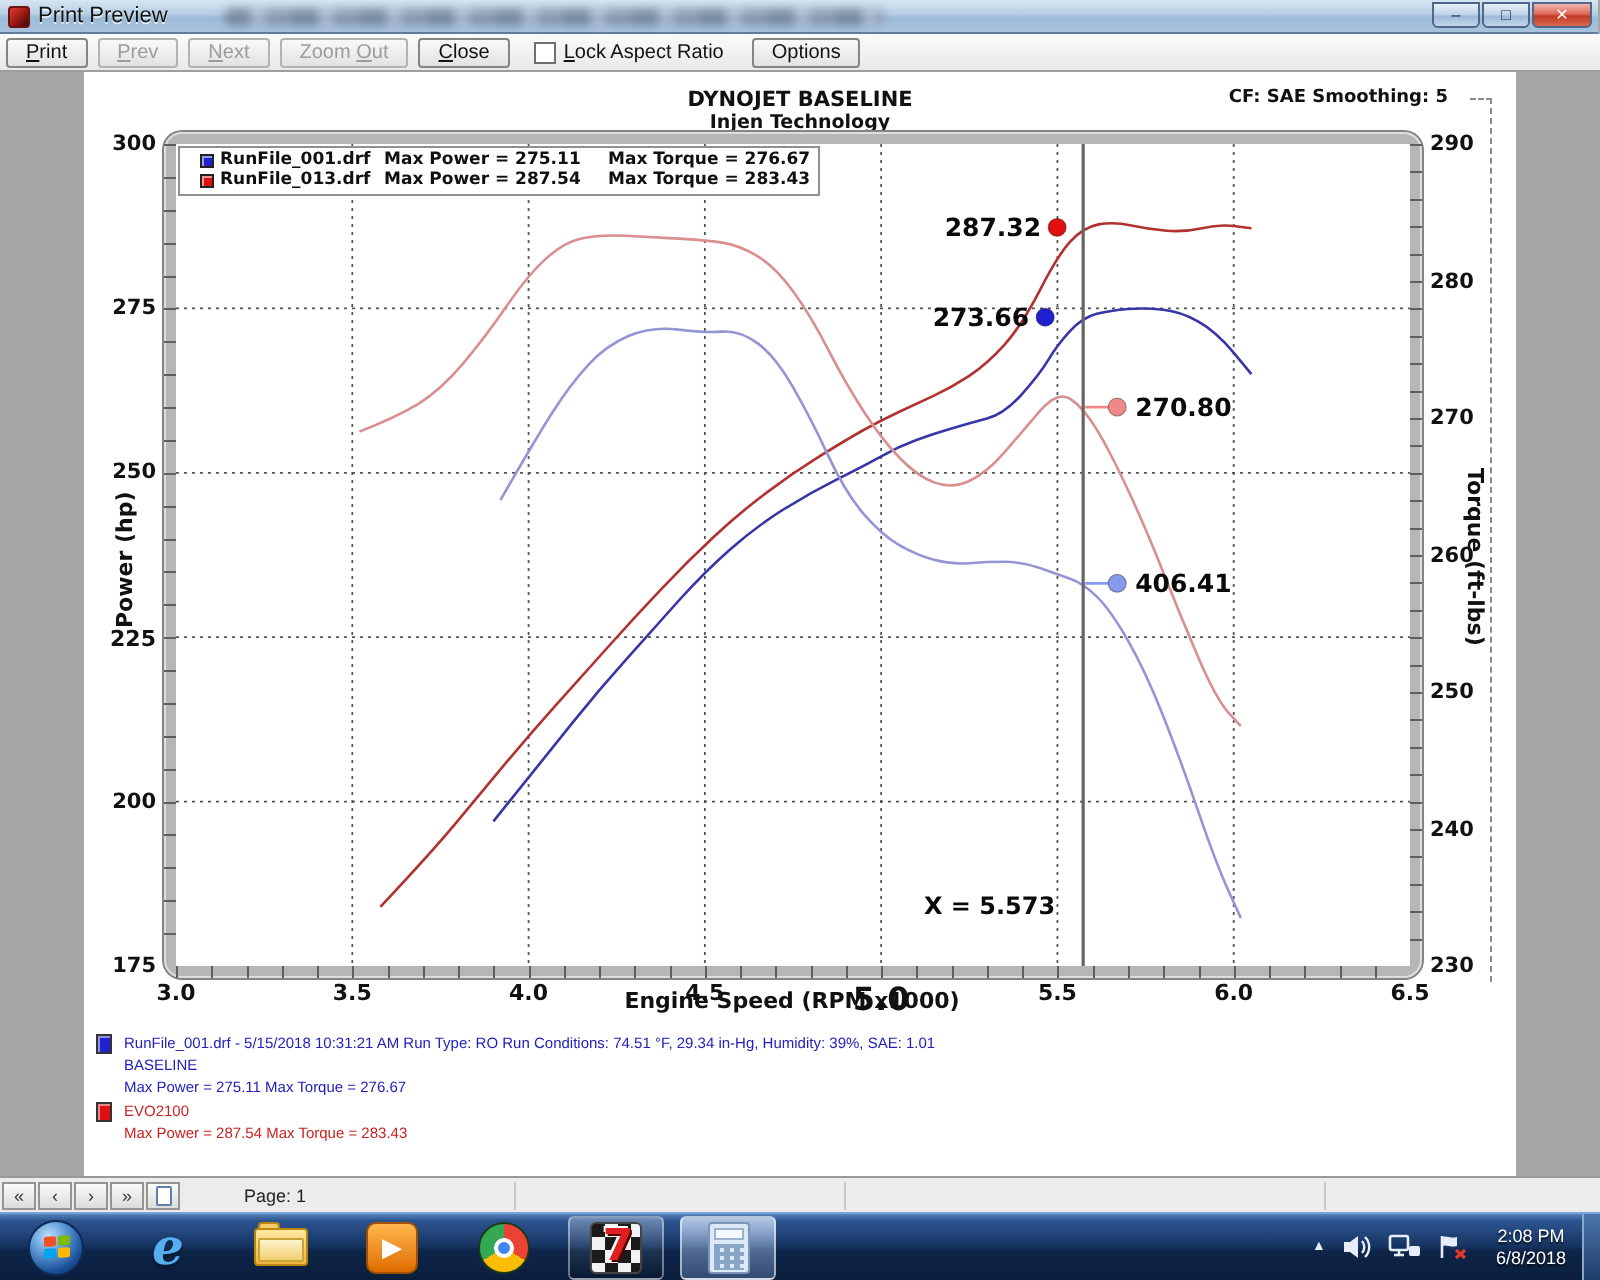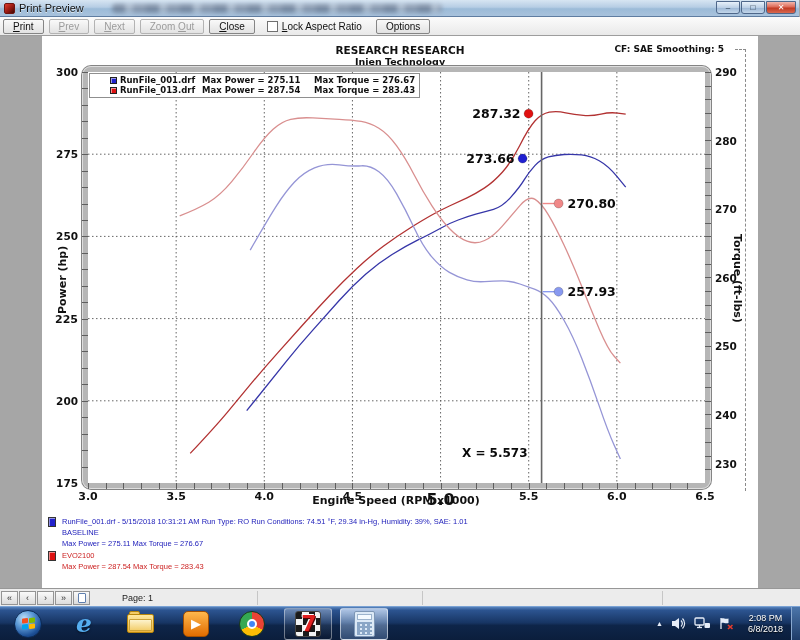--- a/index.html
+++ b/index.html
@@ -52,21 +52,21 @@
   .tickstrip { position:absolute; }
   #ticks-bottom { left:6px; top:417px; width:617px; height:6px;
     background:repeating-linear-gradient(90deg,#5e5e5e 0 1px,transparent 1px 17.63px); }
   #ticks-left { left:0; top:6px; width:6px; height:411px;
     background:repeating-linear-gradient(180deg,#5e5e5e 0 1px,transparent 1px 16.44px); }
   #ticks-right { left:623px; top:6px; width:6px; height:411px;
     background:repeating-linear-gradient(180deg,#5e5e5e 0 1px,transparent 1px 13.7px); }
   #plot-svg { position:absolute; left:0; top:0; }
 
   #legend { position:absolute; left:1px; top:1px; background:#fff; border:1px solid #8f8f8f;
-    padding:1px 4px 2px 20px; font-family:"DejaVu Sans",sans-serif; font-size:8.5px; font-weight:bold; color:#111; }
+    padding:1px 4px 2px 10px; font-family:"DejaVu Sans",sans-serif; font-size:8.5px; font-weight:bold; color:#111; }
   .legend-row { display:flex; align-items:center; height:10px; }
   .legend-swatch { width:7px; height:7px; border:1px solid #222; margin-right:3px;
     box-shadow:inset 1px 1px 0 rgba(255,255,255,.55); }
   .legend-file { width:82px; }
   .legend-power { width:112px; }
 
   #overlay { position:absolute; left:0; top:0; width:617px; height:411px; overflow:visible; }
   .tick-label { position:absolute; font-family:"DejaVu Sans",sans-serif; font-weight:bold; color:#111; white-space:nowrap; }
   .axis-title { position:absolute; font-family:"DejaVu Sans",sans-serif; font-weight:bold; color:#111; white-space:nowrap; }
   #ylab-left { left:14px; top:278px; font-size:11px; transform:rotate(-90deg); transform-origin:left top; }
@@ -161,21 +161,21 @@
         <button class="tb-btn"><u>C</u><span>l</span><span>o</span><span>s</span><span>e</span></button>
       </span>
     <span id="chk-wrap">
       <span id="chk-box"></span>
       <span id="chk-label"><u>L</u><span></span><span id="chk-label-rest">ock Aspect Ratio</span></span>
     </span>
     <button class="tb-btn" id="options-btn">Options</button>
   </div>
 
   <div id="page">
-    <div class="hdr" id="hdr1">RESEARCH RESEARCH</div>
+    <div class="hdr" id="hdr1">DYNOJET BASELINE</div>
     <div class="hdr" id="hdr2">Injen Technology</div>
     <div id="cf-note">CF: SAE  Smoothing: 5</div>
     <div id="margin-guide"></div>
 
     <div id="plot-frame">
       <div class="tickstrip" id="ticks-bottom"></div>
       <div class="tickstrip" id="ticks-left"></div>
       <div class="tickstrip" id="ticks-right"></div>
       <div id="plot-inner">
         <svg id="plot-svg" width="617" height="411" viewBox="0 0 617 411">
@@ -198,21 +198,21 @@
             <circle cx="434.5831428571429" cy="86.60591999999991" r="4.5" fill="#2020d0" stroke="#00000055" stroke-width="0.6"></circle>
             <line x1="454.5831428571429" y1="131.51999999999992" x2="470.5831428571429" y2="131.51999999999992" stroke="#f08888" stroke-width="1.4"></line>
             <circle cx="470.5831428571429" cy="131.51999999999992" r="4.5" fill="#f08888" stroke="#00000055" stroke-width="0.6"></circle>
             <line x1="454.5831428571429" y1="219.67949999999993" x2="470.5831428571429" y2="219.67949999999993" stroke="#8899f0" stroke-width="1.4"></line>
             <circle cx="470.5831428571429" cy="219.67949999999993" r="4.5" fill="#8899f0" stroke="#00000055" stroke-width="0.6"></circle>
           </svg>
         <div id="overlay">
             <span class="marker-label" style="top: 33.6918px; left: 432.583px; transform: translateX(-100%);">287.32</span>
             <span class="marker-label" style="top: 78.6059px; left: 426.583px; transform: translateX(-100%);">273.66</span>
             <span class="marker-label" style="top: 123.52px; left: 479.583px;">270.80</span>
-            <span class="marker-label" style="top: 211.679px; left: 479.583px;">257.93</span>
+            <span class="marker-label" style="top: 211.679px; left: 479.583px;">406.41</span>
             <span id="cursor-label" style="left: 439.583px; top: 374px;">X = 5.573</span>
             <span class="tick-label" style="left: 0px; top: 418px; font-size: 11px; transform: translateX(-50%);">3.0</span>
             <span class="tick-label" style="left: 88.1429px; top: 418px; font-size: 11px; transform: translateX(-50%);">3.5</span>
             <span class="tick-label" style="left: 176.286px; top: 418px; font-size: 11px; transform: translateX(-50%);">4.0</span>
             <span class="tick-label" style="left: 264.429px; top: 418px; font-size: 11px; transform: translateX(-50%);">4.5</span>
             <span class="tick-label" style="left: 352.571px; top: 418px; font-size: 16px; transform: translateX(-50%);">5.0</span>
             <span class="tick-label" style="left: 440.714px; top: 418px; font-size: 11px; transform: translateX(-50%);">5.5</span>
             <span class="tick-label" style="left: 528.857px; top: 418px; font-size: 11px; transform: translateX(-50%);">6.0</span>
             <span class="tick-label" style="left: 617px; top: 418px; font-size: 11px; transform: translateX(-50%);">6.5</span>
             <span class="tick-label" style="left: -10px; top: -6px; font-size: 10.5px; transform: translateX(-100%);">300</span>
@@ -220,21 +220,21 @@
             <span class="tick-label" style="left: -10px; top: 158.4px; font-size: 10.5px; transform: translateX(-100%);">250</span>
             <span class="tick-label" style="left: -10px; top: 240.6px; font-size: 11px; transform: translateX(-100%);">225</span>
             <span class="tick-label" style="left: -10px; top: 322.8px; font-size: 10.5px; transform: translateX(-100%);">200</span>
             <span class="tick-label" style="left: -10px; top: 405px; font-size: 10.5px; transform: translateX(-100%);">175</span>
             <span class="tick-label" style="left: 627px; top: -6px; font-size: 10.5px;">290</span>
             <span class="tick-label" style="left: 627px; top: 62.5px; font-size: 10.5px;">280</span>
             <span class="tick-label" style="left: 627px; top: 131px; font-size: 10.5px;">270</span>
             <span class="tick-label" style="left: 627px; top: 199.5px; font-size: 10.5px;">260</span>
             <span class="tick-label" style="left: 627px; top: 268px; font-size: 10.5px;">250</span>
             <span class="tick-label" style="left: 627px; top: 336.5px; font-size: 10.5px;">240</span>
-            <span class="tick-label" style="left: 627px; top: 386px; font-size: 10.5px;">230</span>
+            <span class="tick-label" style="left: 627px; top: 405px; font-size: 10.5px;">230</span>
           </div>
         <div id="legend">
           <div class="legend-row">
             <span class="legend-swatch" style="background: rgb(34, 34, 204);"></span>
             <span class="legend-file">RunFile_001.drf</span>
             <span class="legend-power">Max Power = 275.11</span>
             <span class="legend-torque">Max Torque = 276.67</span>
           </div>
           <div class="legend-row">
             <span class="legend-swatch" style="background: rgb(221, 17, 17);"></span>

